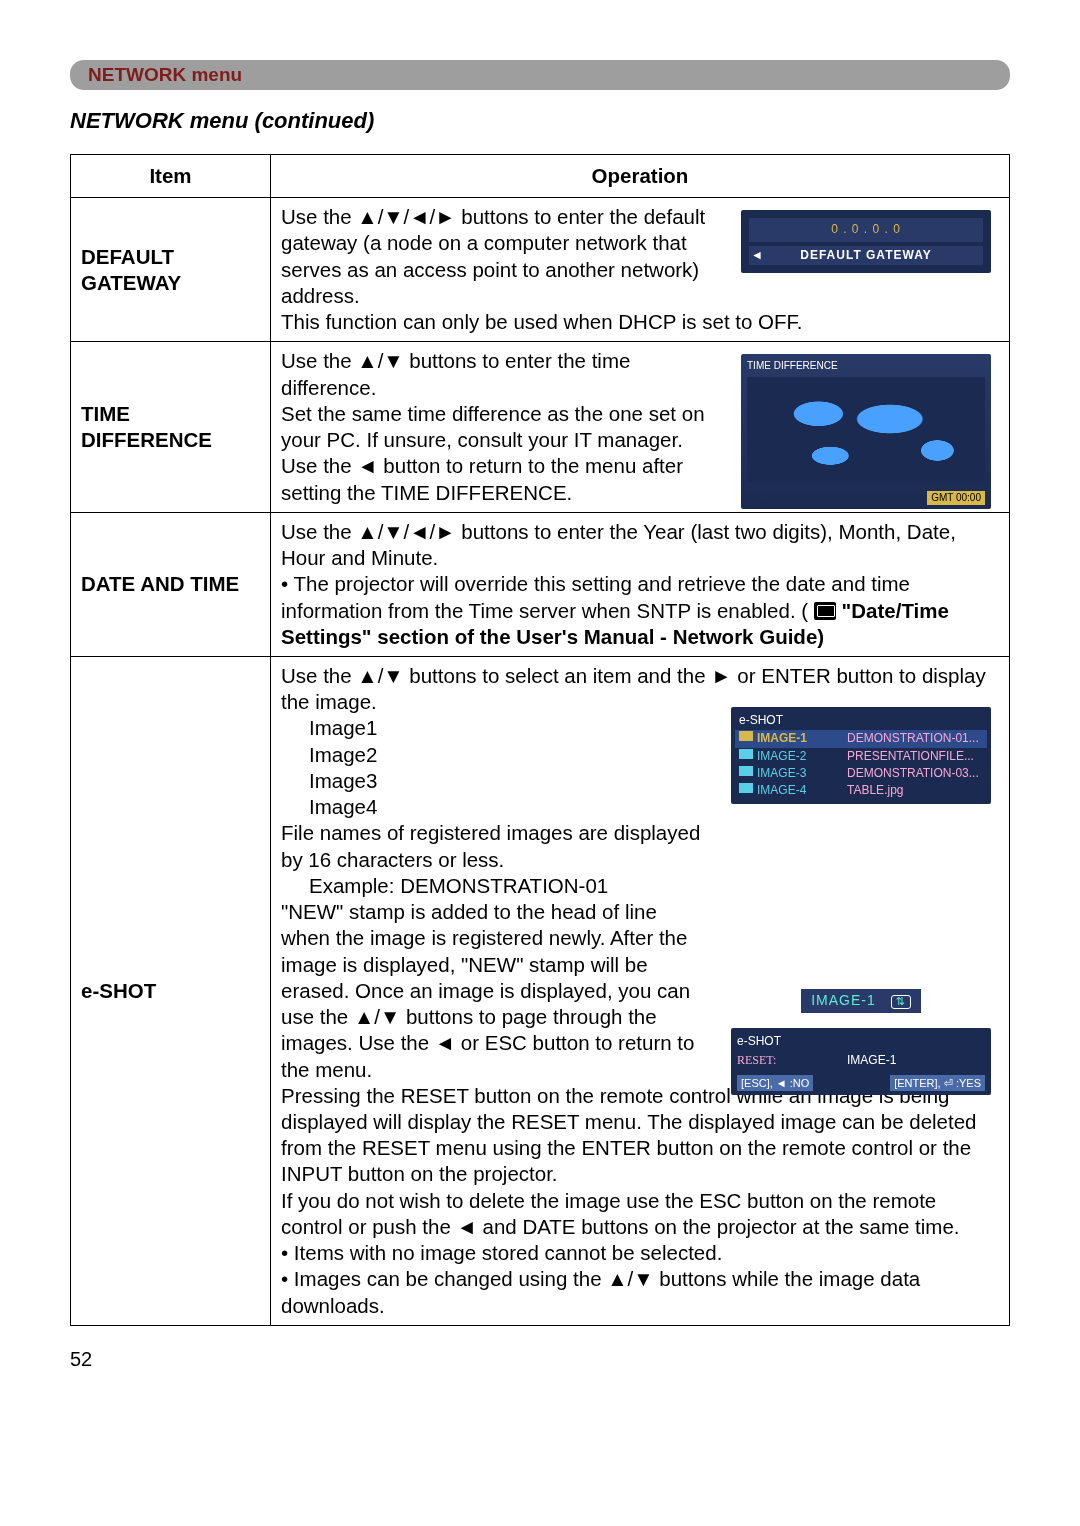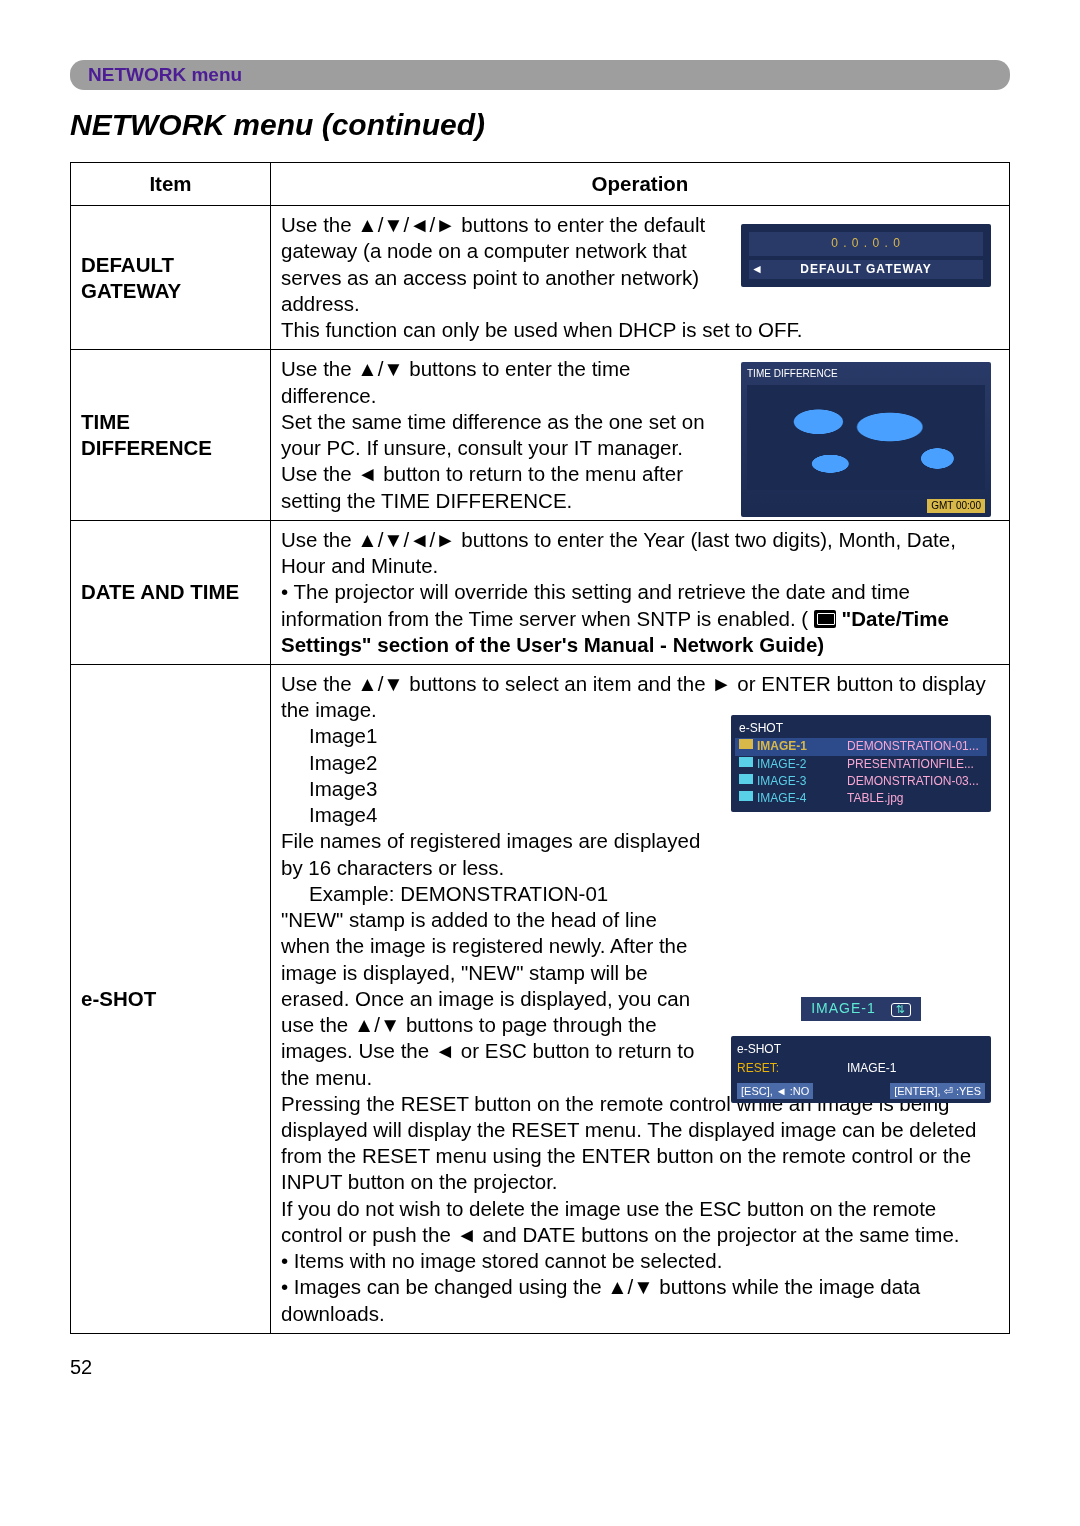--- a/index.html
+++ b/index.html
@@ -10,29 +10,29 @@
     padding: 60px 70px 40px 70px;
     color: #000;
   }
   .header-bar {
     background: #9e9e9e;
     border-radius: 14px;
     padding: 4px 18px;
     margin-bottom: 18px;
   }
   .header-bar span {
-    color: #4c1d95;
+    color: #7f1d1d;
     font-weight: bold;
     font-size: 19px;
     font-family: Arial, sans-serif;
   }
   .section-title {
     font-style: italic;
     font-weight: bold;
-    font-size: 30px;
+    font-size: 22px;
     margin: 10px 0 20px 0;
   }
   table.main {
     border-collapse: collapse;
     width: 100%;
     font-size: 20.5px;
     line-height: 1.28;
   }
   table.main th, table.main td {
     border: 1.5px solid #000;
@@ -74,21 +74,21 @@
   
   .thumb {
     position: absolute;
     right: 8px;
     background: #1b2a50;
     color: #fff;
     font-size: 12px;
     border-radius: 2px;
   }
   .thumb-gateway {
-    top: 12px;
+    top: 6px;
     width: 250px;
     padding: 8px;
   }
   .tg-field {
     background: #2a3a68;
     padding: 4px 6px;
     margin-bottom: 4px;
     text-align: center;
     letter-spacing: 1px;
   }
@@ -164,21 +164,21 @@
     margin-left:10px;
     font-size:11px;
     line-height:10px;
   }
   .thumb-eshot3 {
     top: 365px; width: 260px;
     padding: 4px 6px;
   }
   .te3-title{ font-size:12px; padding:2px 0;}
   .te3-row { display:flex; font-size:12px; padding:2px 0;}
-  .te3-row .l { width:110px; color:#eab308;}
+  .te3-row .l { width:110px; color:#f9a8d4;font-family:Liberation Serif, serif;}
   .te3-row .r { color:#fff;}
   .te3-foot { display:flex; justify-content:space-between; font-size:11px; margin-top:4px;}
   .te3-btn { background:#4a6aa8; padding:1px 4px; }
   .page-num { margin-top: 22px; font-size: 20px; }
   .op-wrap { position: relative; min-height: 60px; }
   .gateway-wrap .op-text { width: 460px; }
   .time-wrap .op-text { width: 430px; }
   .eshot-wrap .op-text-top { width: 420px; }
 </style>
 </head>

